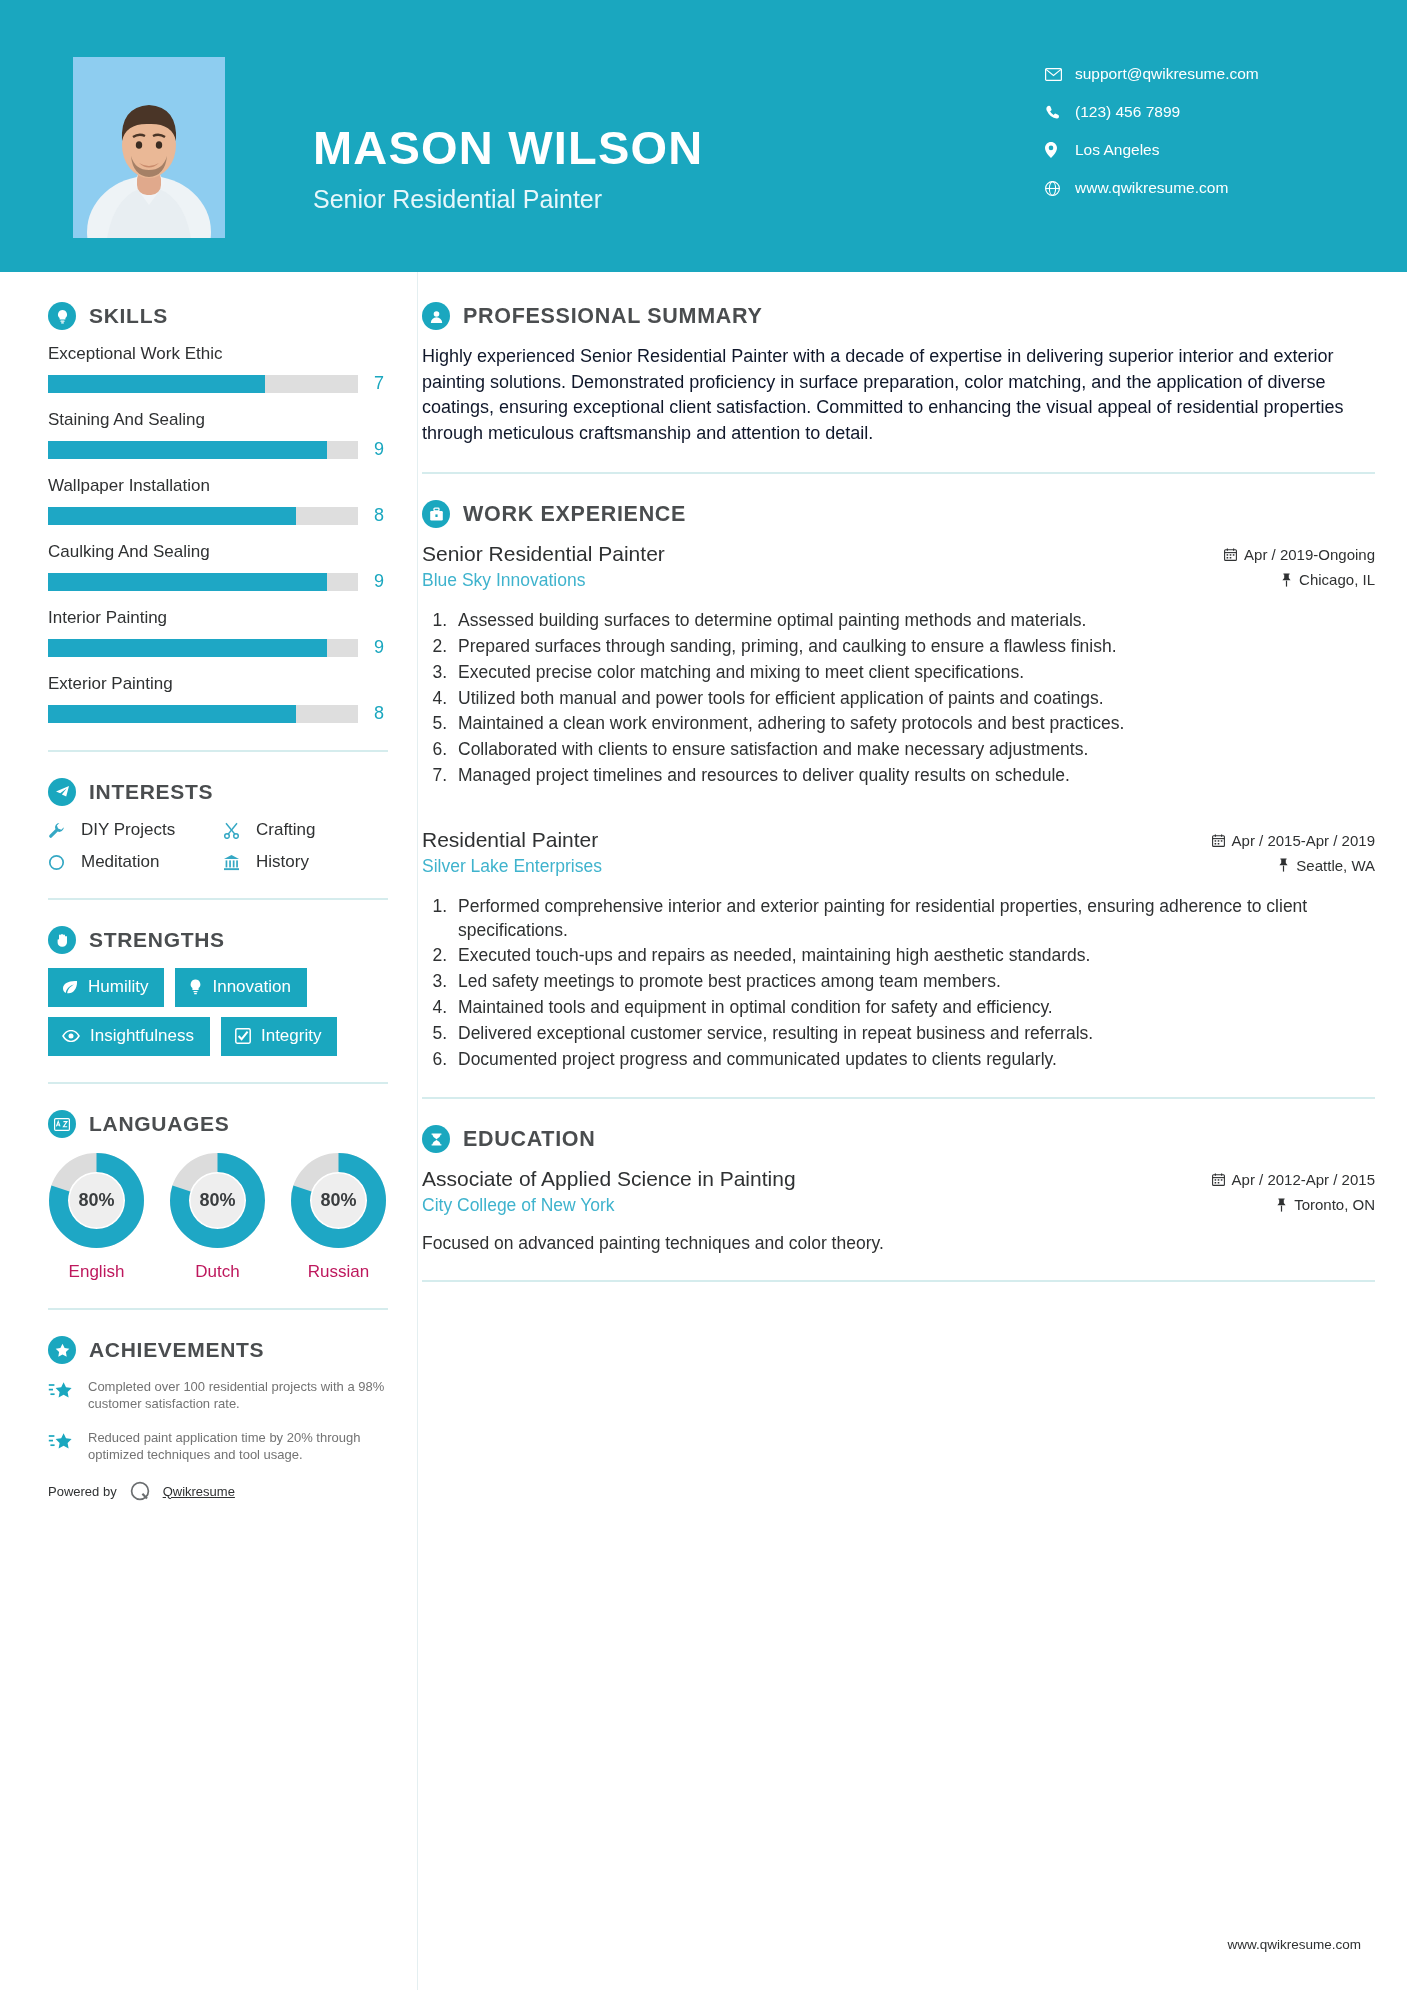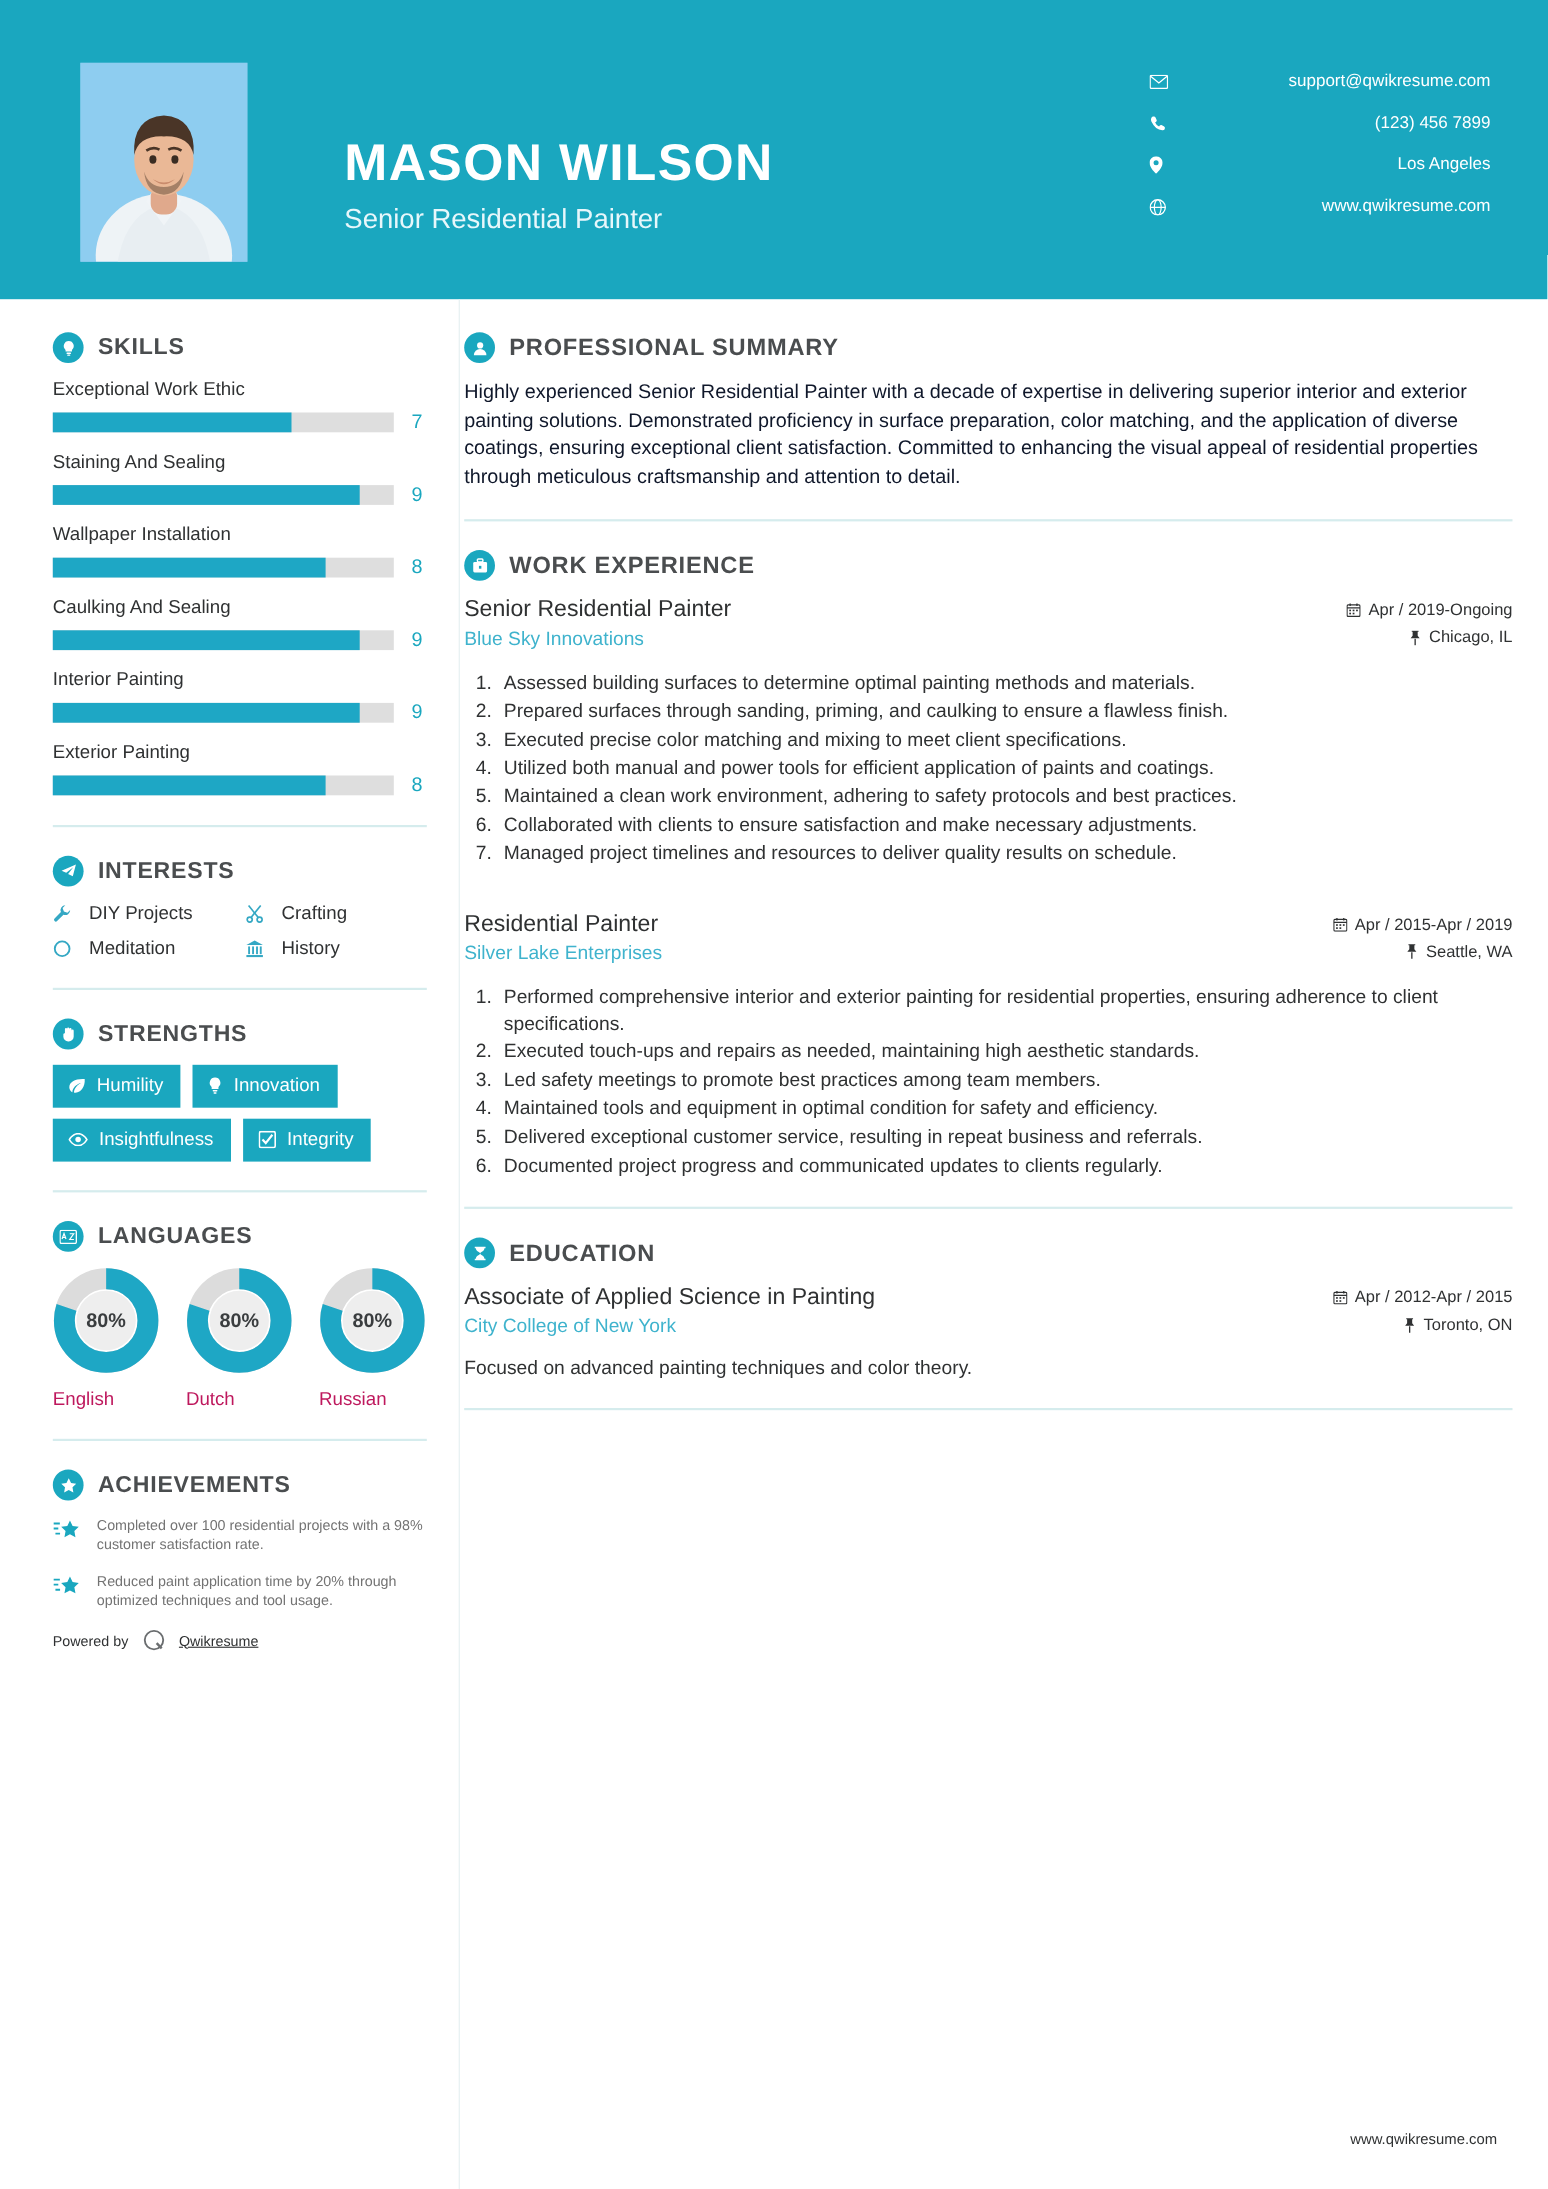--- a/index.html
+++ b/index.html
@@ -59,21 +59,20 @@
     left: 1045px;
     top: 55px;
     width: 310px;
   }
   .contact-row {
     display: flex;
     align-items: center;
     height: 38px;
     color: #ffffff;
     font-size: 15.5px;
-    justify-content: space-between;
   }
   .contact-icon {
     width: 30px;
     flex: 0 0 30px;
     display: flex;
     align-items: center;
     justify-content: flex-start;
     color: #ffffff;
   }
   .contact-icon svg { display: block; }
@@ -198,21 +197,21 @@
     white-space: nowrap;
   }
   .strength-tag .ic { display: flex; color: #ffffff; }
 
   
   .lang-wrap {
     display: flex;
     gap: 24px;
     margin-top: 8px;
   }
-  .lang-item { width: 97px; }
+  .lang-item { width: 97px; text-align: center; }
   .donut {
     width: 97px; height: 97px;
     position: relative;
     margin: 0 auto;
   }
   .donut svg { display: block; transform: rotate(-90deg); }
   .donut-label {
     position: absolute;
     inset: 0;
     display: flex; align-items: center; justify-content: center;

